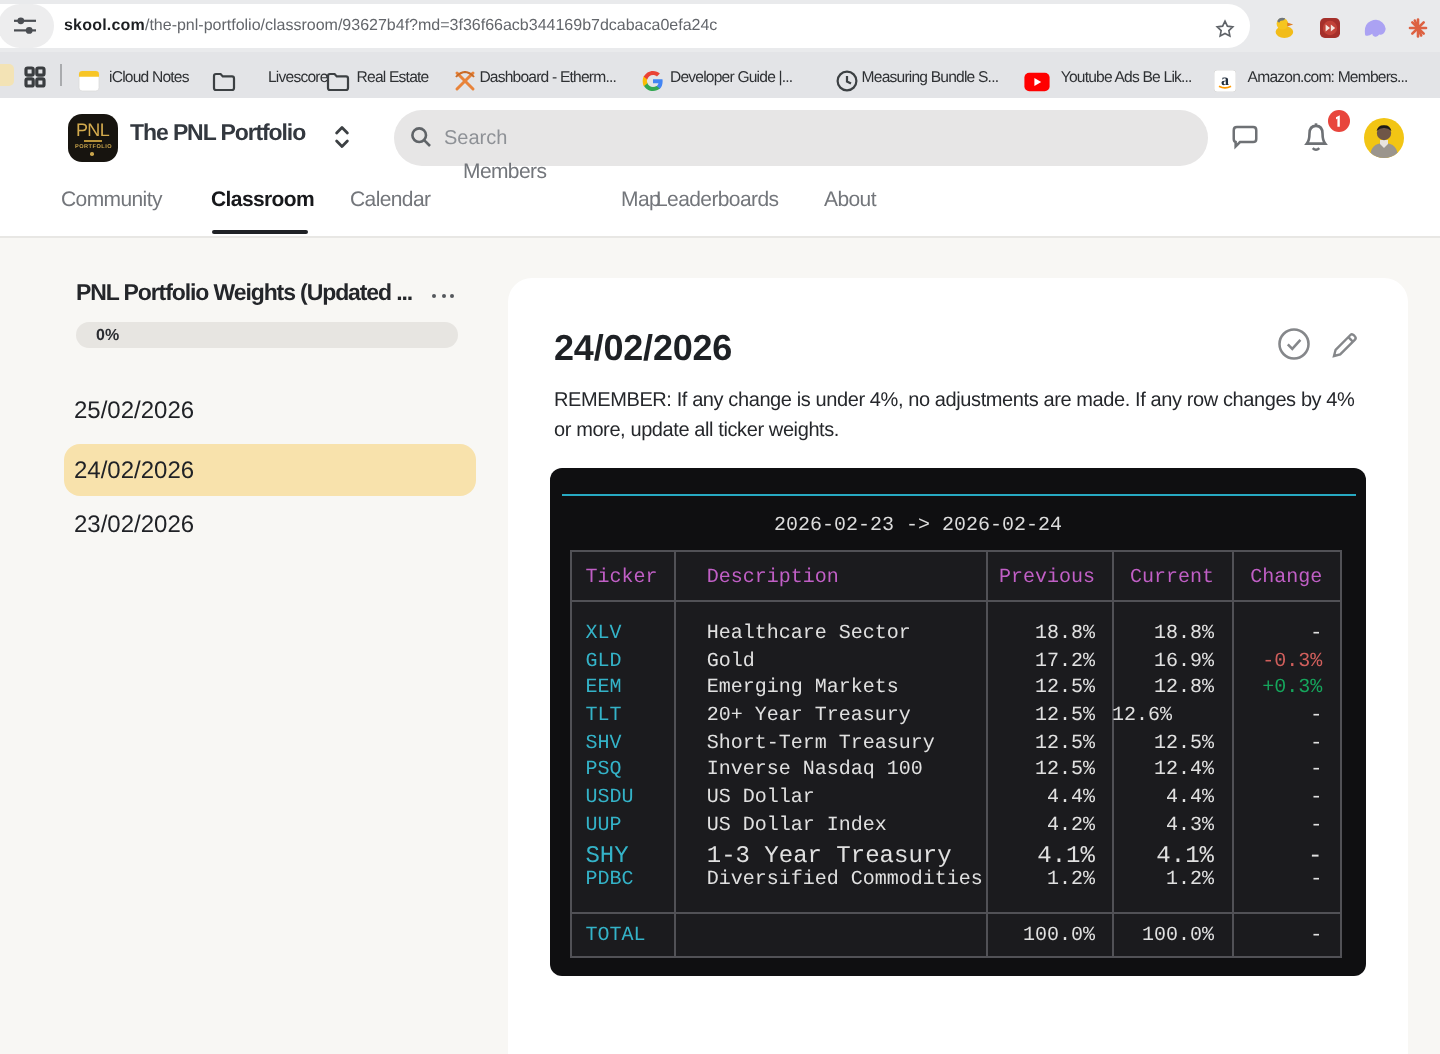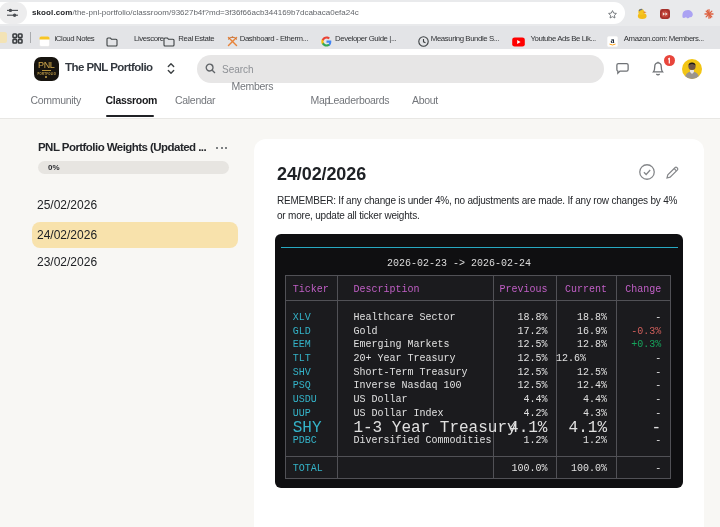--- a/index.html
+++ b/index.html
@@ -265,21 +265,21 @@
       <span class="abs" style="left:271.3px;width:60px;text-align:right;padding-right:9px;color:#e0e0e0">4.4%</span>
       <span class="abs" style="left:331px;width:55.5px;text-align:right;padding-right:10px;color:#e0e0e0">-</span>
     </div>
     <div class="abs" style="left:9.7px;top:173.34px;width:386.5px;height:14px;line-height:14px;font-size:10px;">
       <span class="abs" style="left:8px;color:#34b3c8">UUP</span>
       <span class="abs" style="left:60.7px;padding-left:8px;color:#e0e0e0">US Dollar Index</span>
       <span class="abs" style="left:207.9px;width:63.4px;text-align:right;padding-right:8.5px;color:#e0e0e0">4.2%</span>
       <span class="abs" style="left:271.3px;width:60px;text-align:right;padding-right:9px;color:#e0e0e0">4.3%</span>
       <span class="abs" style="left:331px;width:55.5px;text-align:right;padding-right:10px;color:#e0e0e0">-</span>
     </div>
-    <div class="abs" style="left:9.7px;top:187.06px;width:418px;height:14px;line-height:14px;font-size:16px;">
+    <div class="abs" style="left:9.7px;top:187.06px;width:418px;height:14px;line-height:14px;font-size:12px;">
       <span class="abs" style="left:8px;color:#34b3c8">SHY</span>
       <span class="abs" style="left:60.7px;padding-left:8px;color:#e0e0e0">1-3 Year Treasury</span>
       <span class="abs" style="left:207.9px;width:63.4px;text-align:right;padding-right:8.5px;color:#e0e0e0">4.1%</span>
       <span class="abs" style="left:271.3px;width:60px;text-align:right;padding-right:9px;color:#e0e0e0">4.1%</span>
       <span class="abs" style="left:331px;width:55.5px;text-align:right;padding-right:10px;color:#e0e0e0">-</span>
     </div>
     <div class="abs" style="left:9.7px;top:200.78px;width:386.5px;height:14px;line-height:14px;font-size:10px;">
       <span class="abs" style="left:8px;color:#34b3c8">PDBC</span>
       <span class="abs" style="left:60.7px;padding-left:8px;color:#e0e0e0">Diversified Commodities</span>
       <span class="abs" style="left:207.9px;width:63.4px;text-align:right;padding-right:8.5px;color:#e0e0e0">1.2%</span>

